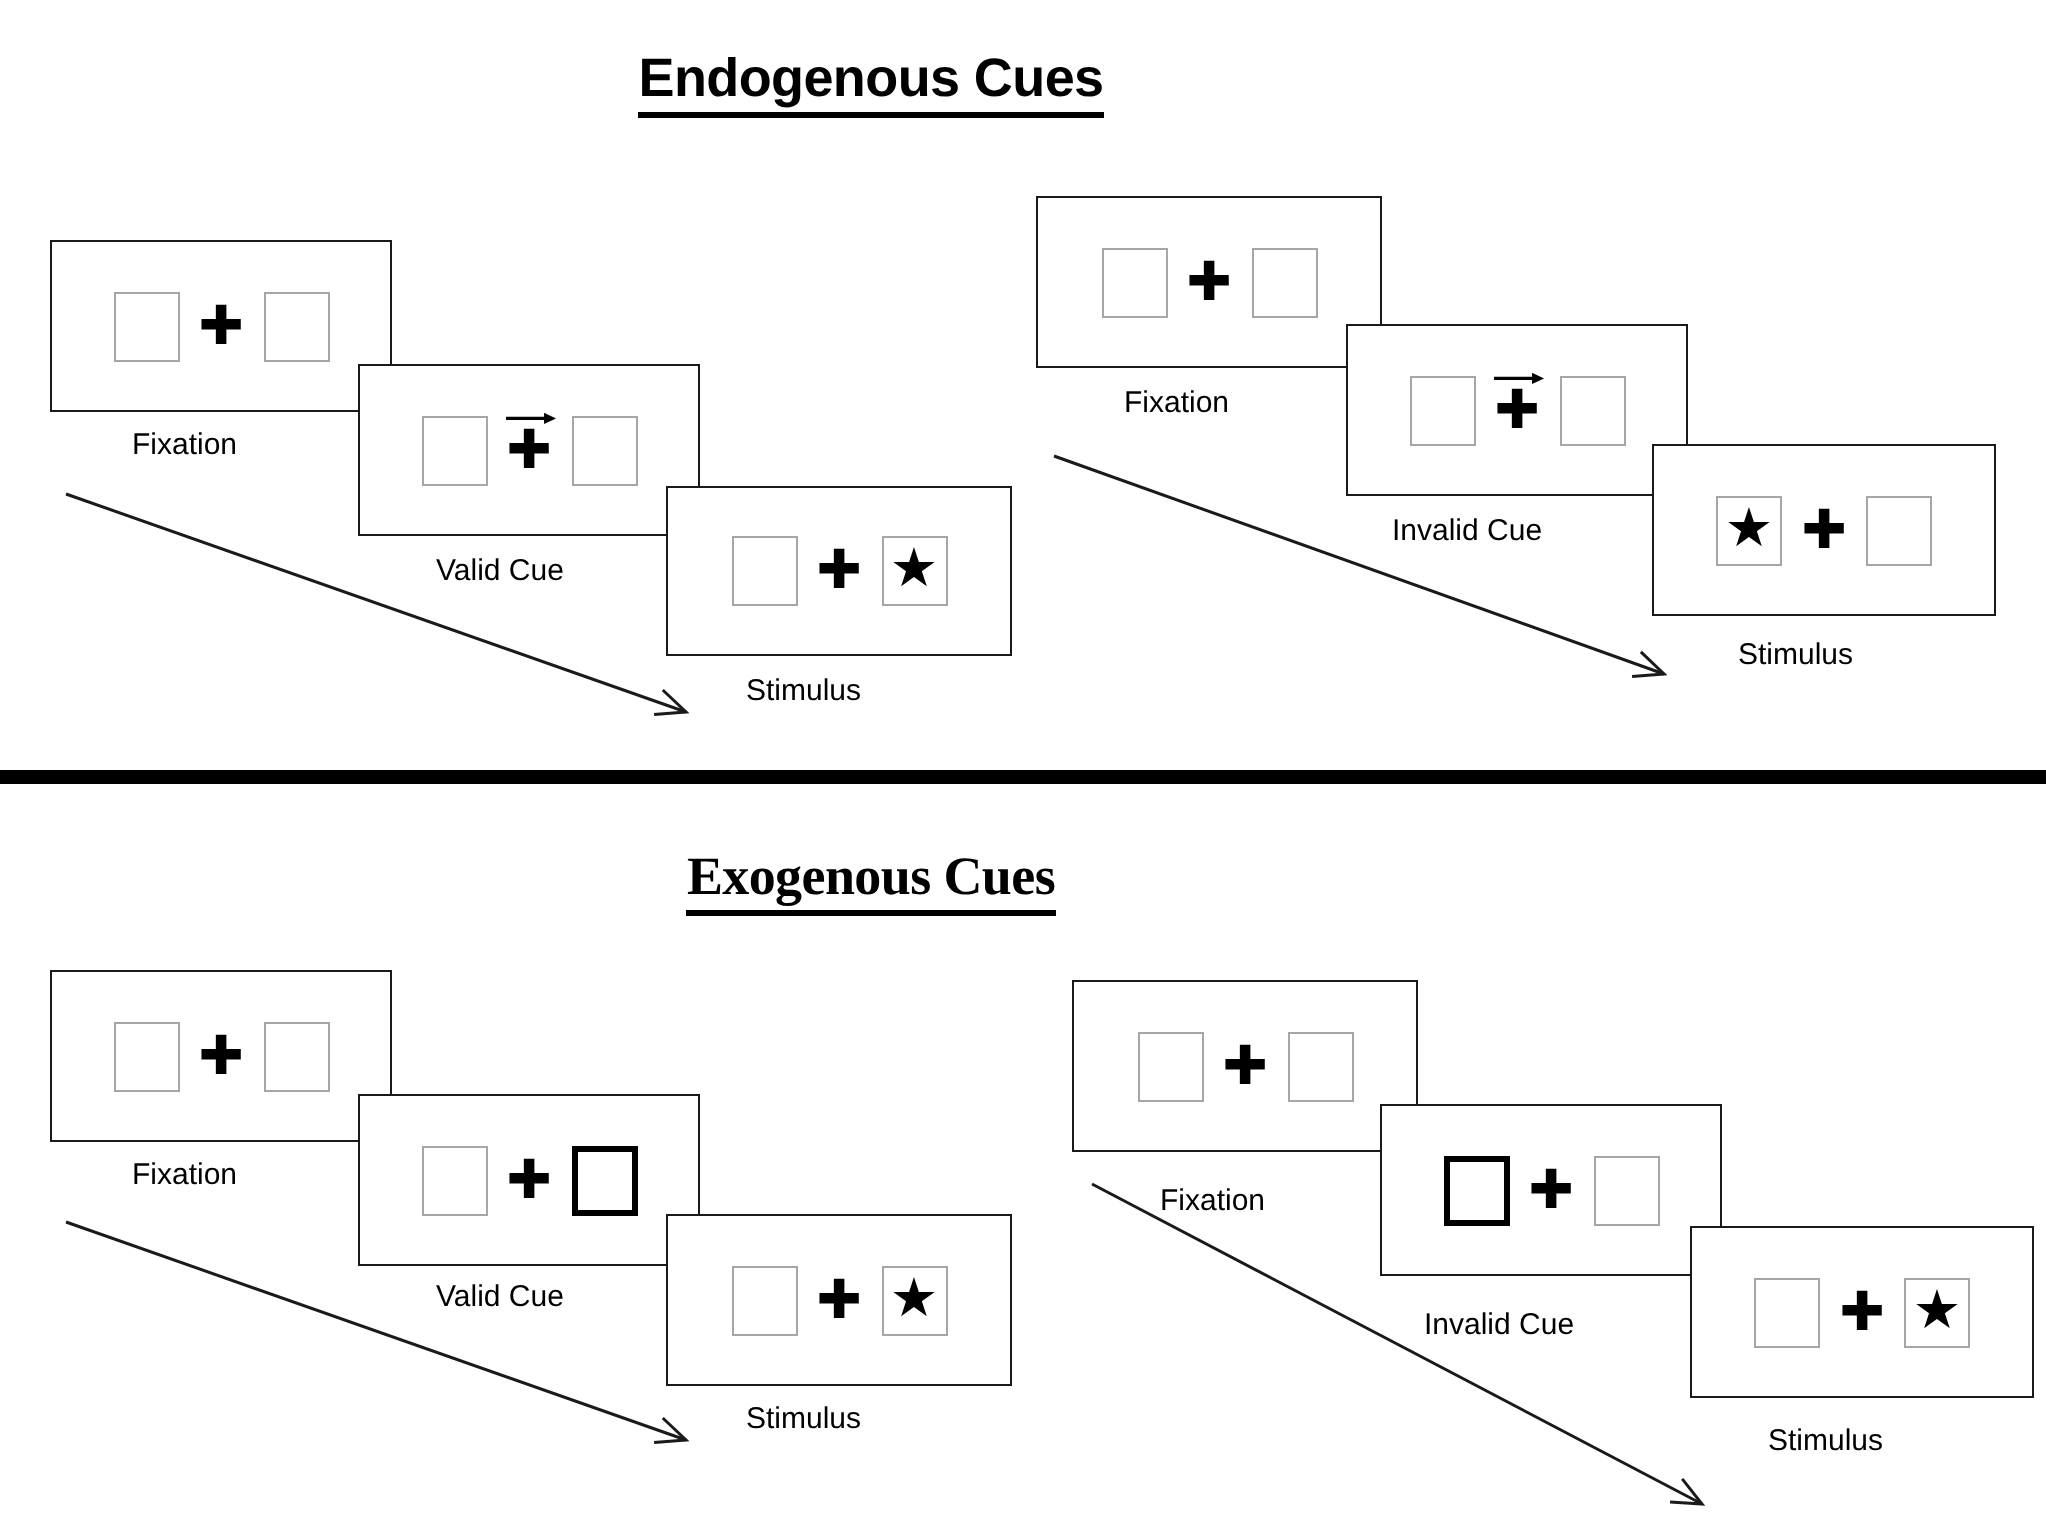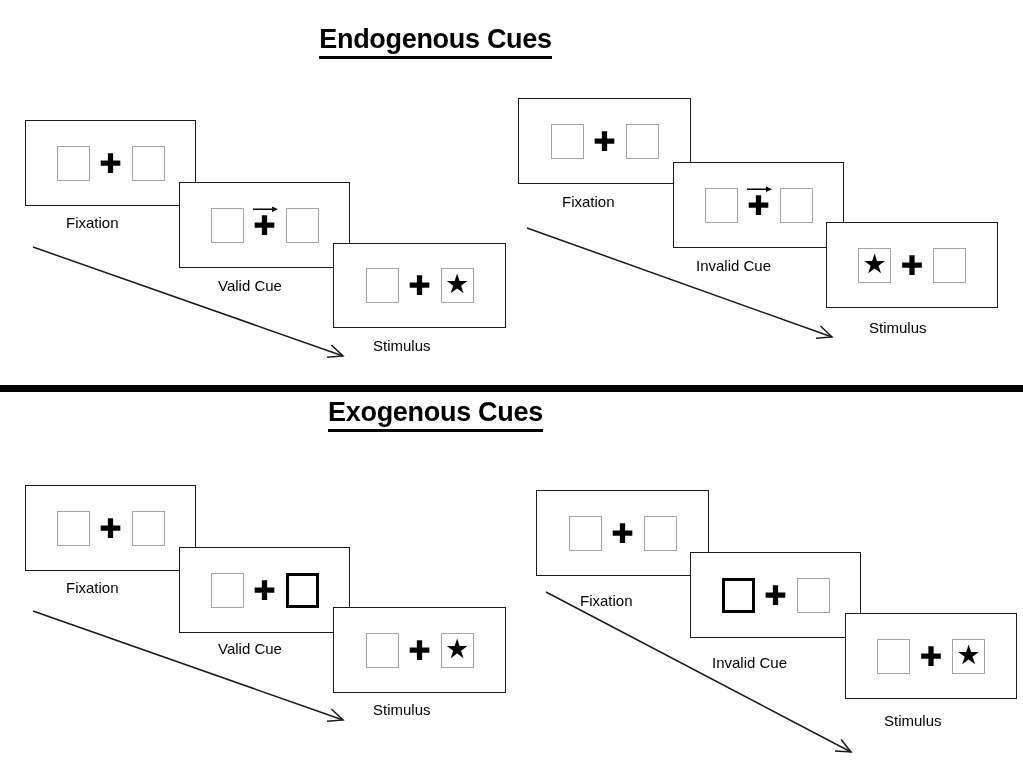--- a/index.html
+++ b/index.html
@@ -110,21 +110,21 @@
   .time-arrow {
     position: absolute;
     pointer-events: none;
   }
 </style>
 </head>
 <body>
 
 <div id="figure-root">
     <div class="section-title" style="top: 24px;"><span>Endogenous Cues</span></div>
-    <div class="section-title" style="top: 397px;"><span>Exogenous Cues</span></div>
+    <div class="section-title" style="top: 423px; font-family: Liberation Serif, serif;"><span>Exogenous Cues</span></div>
     <div class="divider" style="top: 385px;"></div>
     <div class="panel" style="left: 25px; top: 120px; width: 171px; height: 86px;">
       <div class="panel-inner">
         <div class="slot"></div>
         <div class="center-fix">
           <span class="plus">✚</span>
         </div>
         <div class="slot"></div>
       </div>
     </div>

